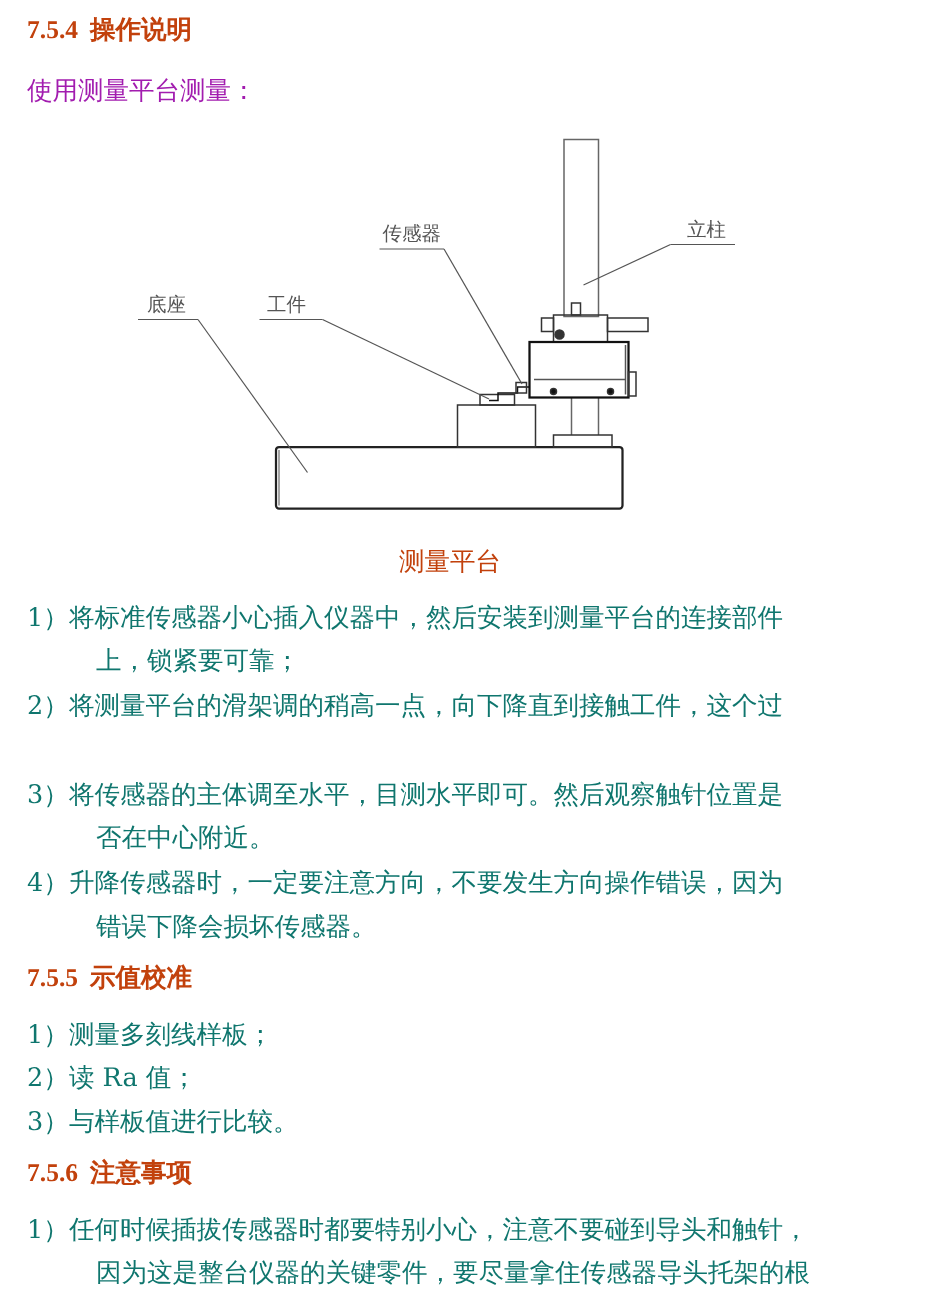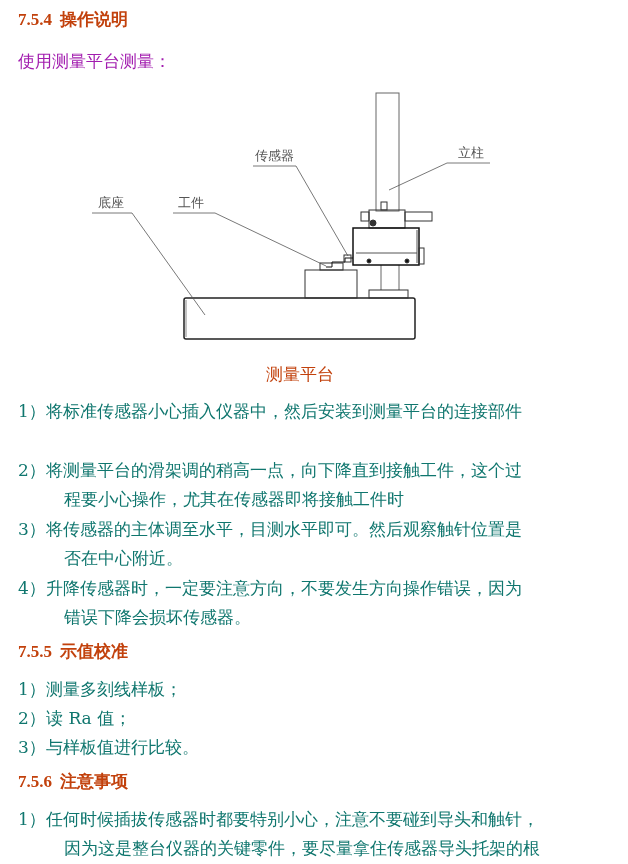--- a/index.html
+++ b/index.html
@@ -80,24 +80,24 @@
   <text class="lbl" x="98" y="207">底座</text>
   <text class="lbl" x="178" y="207">工件</text>
   <text class="lbl" x="255" y="160">传感器</text>
   <text class="lbl" x="458" y="157">立柱</text>
 </svg>
 
 <div class="caption">测量平台</div>
 
 <div class="item" style="top:400px;">
   <span class="n">1）</span><span>将标准传感器小心插入仪器中，然后安装到测量平台的连接部件</span>
+  <div class="cont" style="top:29px;">上，锁紧要可靠；</div>
 </div>
 <div class="item" style="top:459px;">
   <span class="n">2）</span><span>将测量平台的滑架调的稍高一点，向下降直到接触工件，这个过</span>
-  <div class="cont" style="top:29px;">程要小心操作，尤其在传感器即将接触工件时</div>
 </div>
 <div class="item" style="top:518px;">
   <span class="n">3）</span><span>将传感器的主体调至水平，目测水平即可。然后观察触针位置是</span>
   <div class="cont" style="top:29px;">否在中心附近。</div>
 </div>
 <div class="item" style="top:577px;">
   <span class="n">4）</span><span>升降传感器时，一定要注意方向，不要发生方向操作错误，因为</span>
   <div class="cont" style="top:29px;">错误下降会损坏传感器。</div>
 </div>
 

